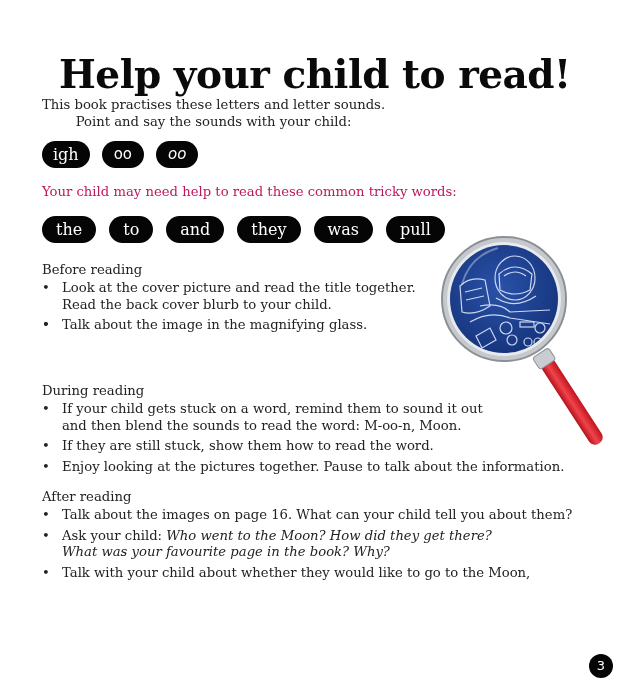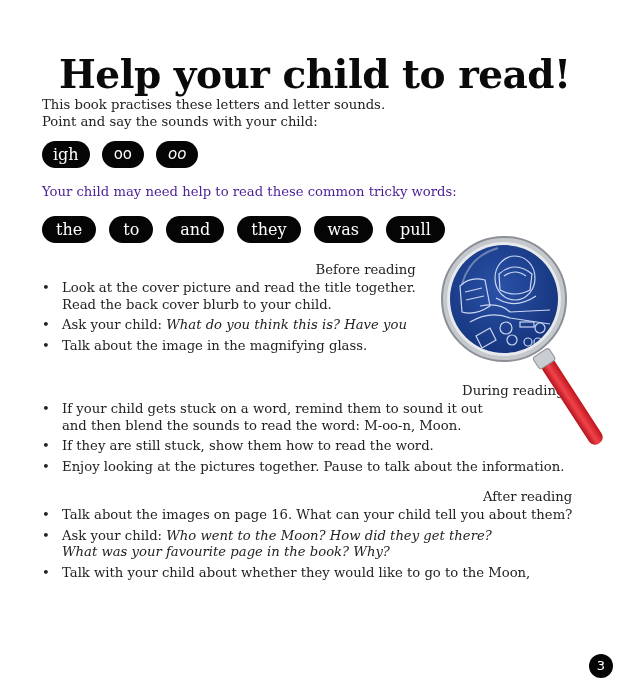--- a/index.html
+++ b/index.html
@@ -7,39 +7,39 @@
       width: 640px; height: 700px; position: relative; overflow: hidden;
       font-family: "DejaVu Serif", serif; color: #1a1a1a;
     }
     .title {
       position: absolute; left: 42px; top: 34px; margin: 17px;
       font-family: "DejaVu Serif", serif; font-weight: bold;
       font-size: 39px; letter-spacing: -0.5px; color: #0a0a0a; white-space: nowrap;
     }
     .intro {
       position: absolute; left: 42px; top: 96px;
-      font-size: 13.2px; line-height: 17px; color: #222;
+      font-size: 13.2px; line-height: 17px; color: #222; text-align: center;
     }
     .pill-row { position: absolute; left: 42px; display: flex; gap: 12px; }
     .pill-row.sounds { top: 141px; }
     .pill-row.tricky { top: 216px; gap: 13px; }
     .pill {
       background: #050505; color: #fff; border-radius: 14px;
       height: 27px; line-height: 27px; padding: 0 11px; font-size: 16px;
       font-family: "DejaVu Serif", serif; text-align: left;
     }
     .pill.sans { font-family: "DejaVu Sans", sans-serif; font-size: 15px; padding: 0 12px; }
     .pill.italic { font-style: italic; }
     .pill-row.tricky .pill { padding: 0 14px; }
     .tricky-intro {
       position: absolute; left: 42px; top: 184px;
-      font-size: 13.2px; color: #4c1d95; white-space: nowrap;
+      font-size: 13.2px; color: #be185d; white-space: nowrap;
     }
     .section { position: absolute; left: 42px; font-size: 13.2px; color: #222; }
-    .section .heading { line-height: 19px; margin-bottom: 1px; text-align: right; }
+    .section .heading { line-height: 19px; margin-bottom: 1px; }
     .section ul { list-style: none; margin: 0; padding: 0; }
     .section li { position: relative; padding-left: 20px; line-height: 16.5px; margin-bottom: 4px; white-space: nowrap; }
     .section li .bullet { position: absolute; left: 0; top: 0; }
     .section li .line { display: block; }
     .it { font-style: italic; }
     .sec-before { top: 260px; }
     .sec-during { top: 381px; }
     .sec-after { top: 487px; }
     .magnifier { position: absolute; left: 440px; top: 236px; width: 190px; height: 230px; }
     .page-num {
@@ -79,21 +79,20 @@
 <div class="section sec-before">
   <div class="heading">Before reading</div>
   <ul>
     <li>
       <span class="bullet">•</span>
       <span class="line">Look at the cover picture and read the title together.</span>
       <span class="line">Read the back cover blurb to your child.</span>
     </li>
     <li>
       <span class="bullet">•</span>
-      <span class="line"><span>Ask your child: </span><span class="it">What do you think this is? Have you</span></span>
     </li>
     <li>
       <span class="bullet">•</span>
       <span class="line">Talk about the image in the magnifying glass.</span>
     </li>
   </ul>
 </div>
 
 <div class="section sec-during">
   <div class="heading">During reading</div>

